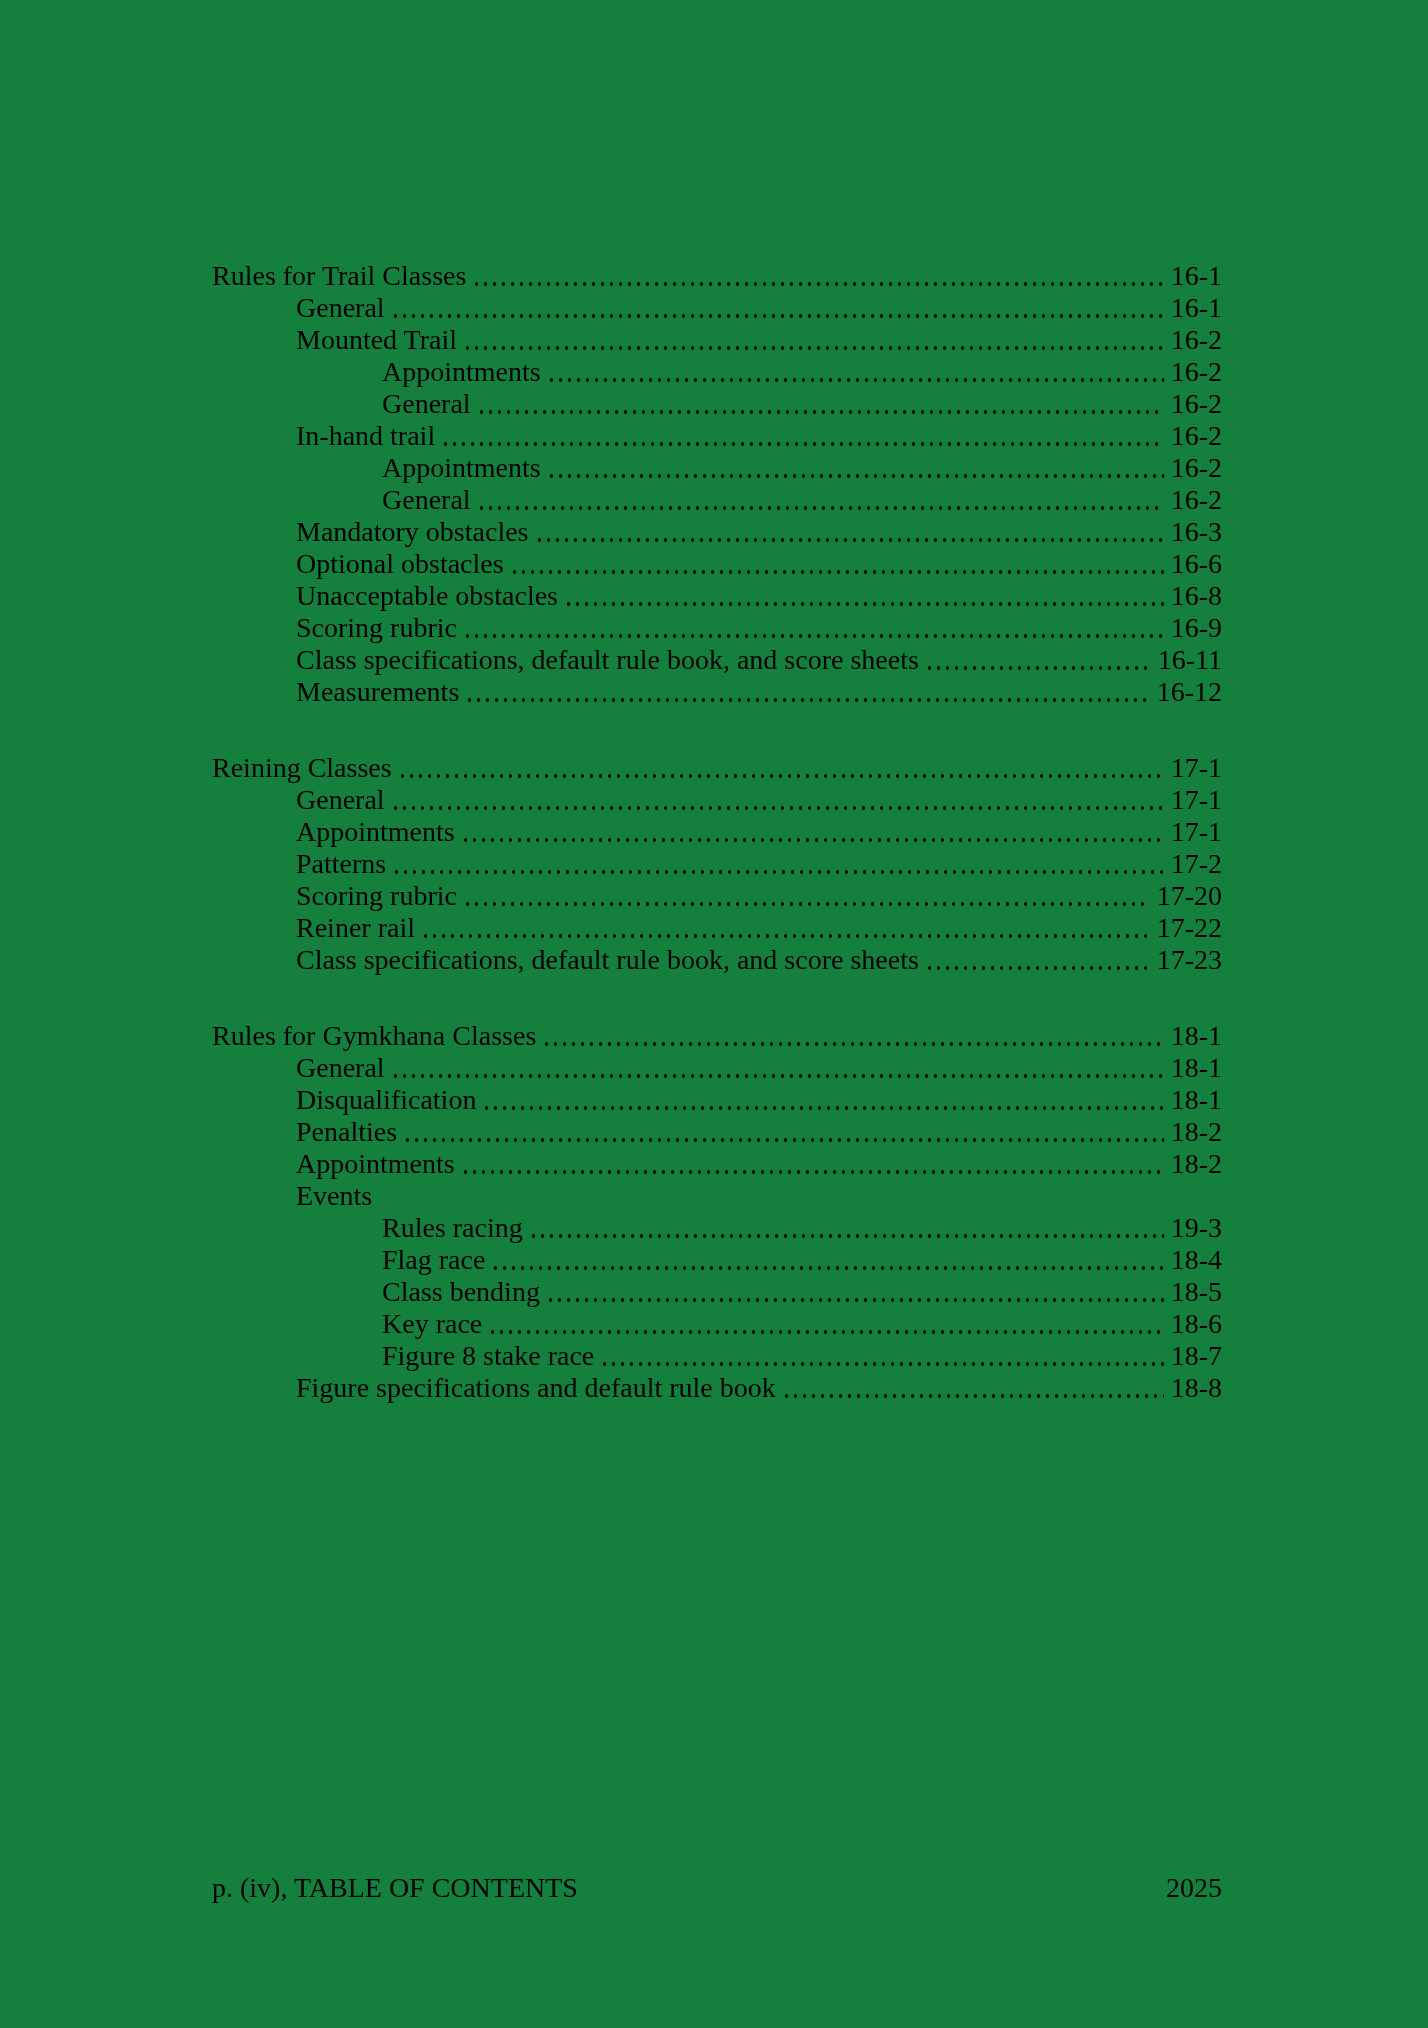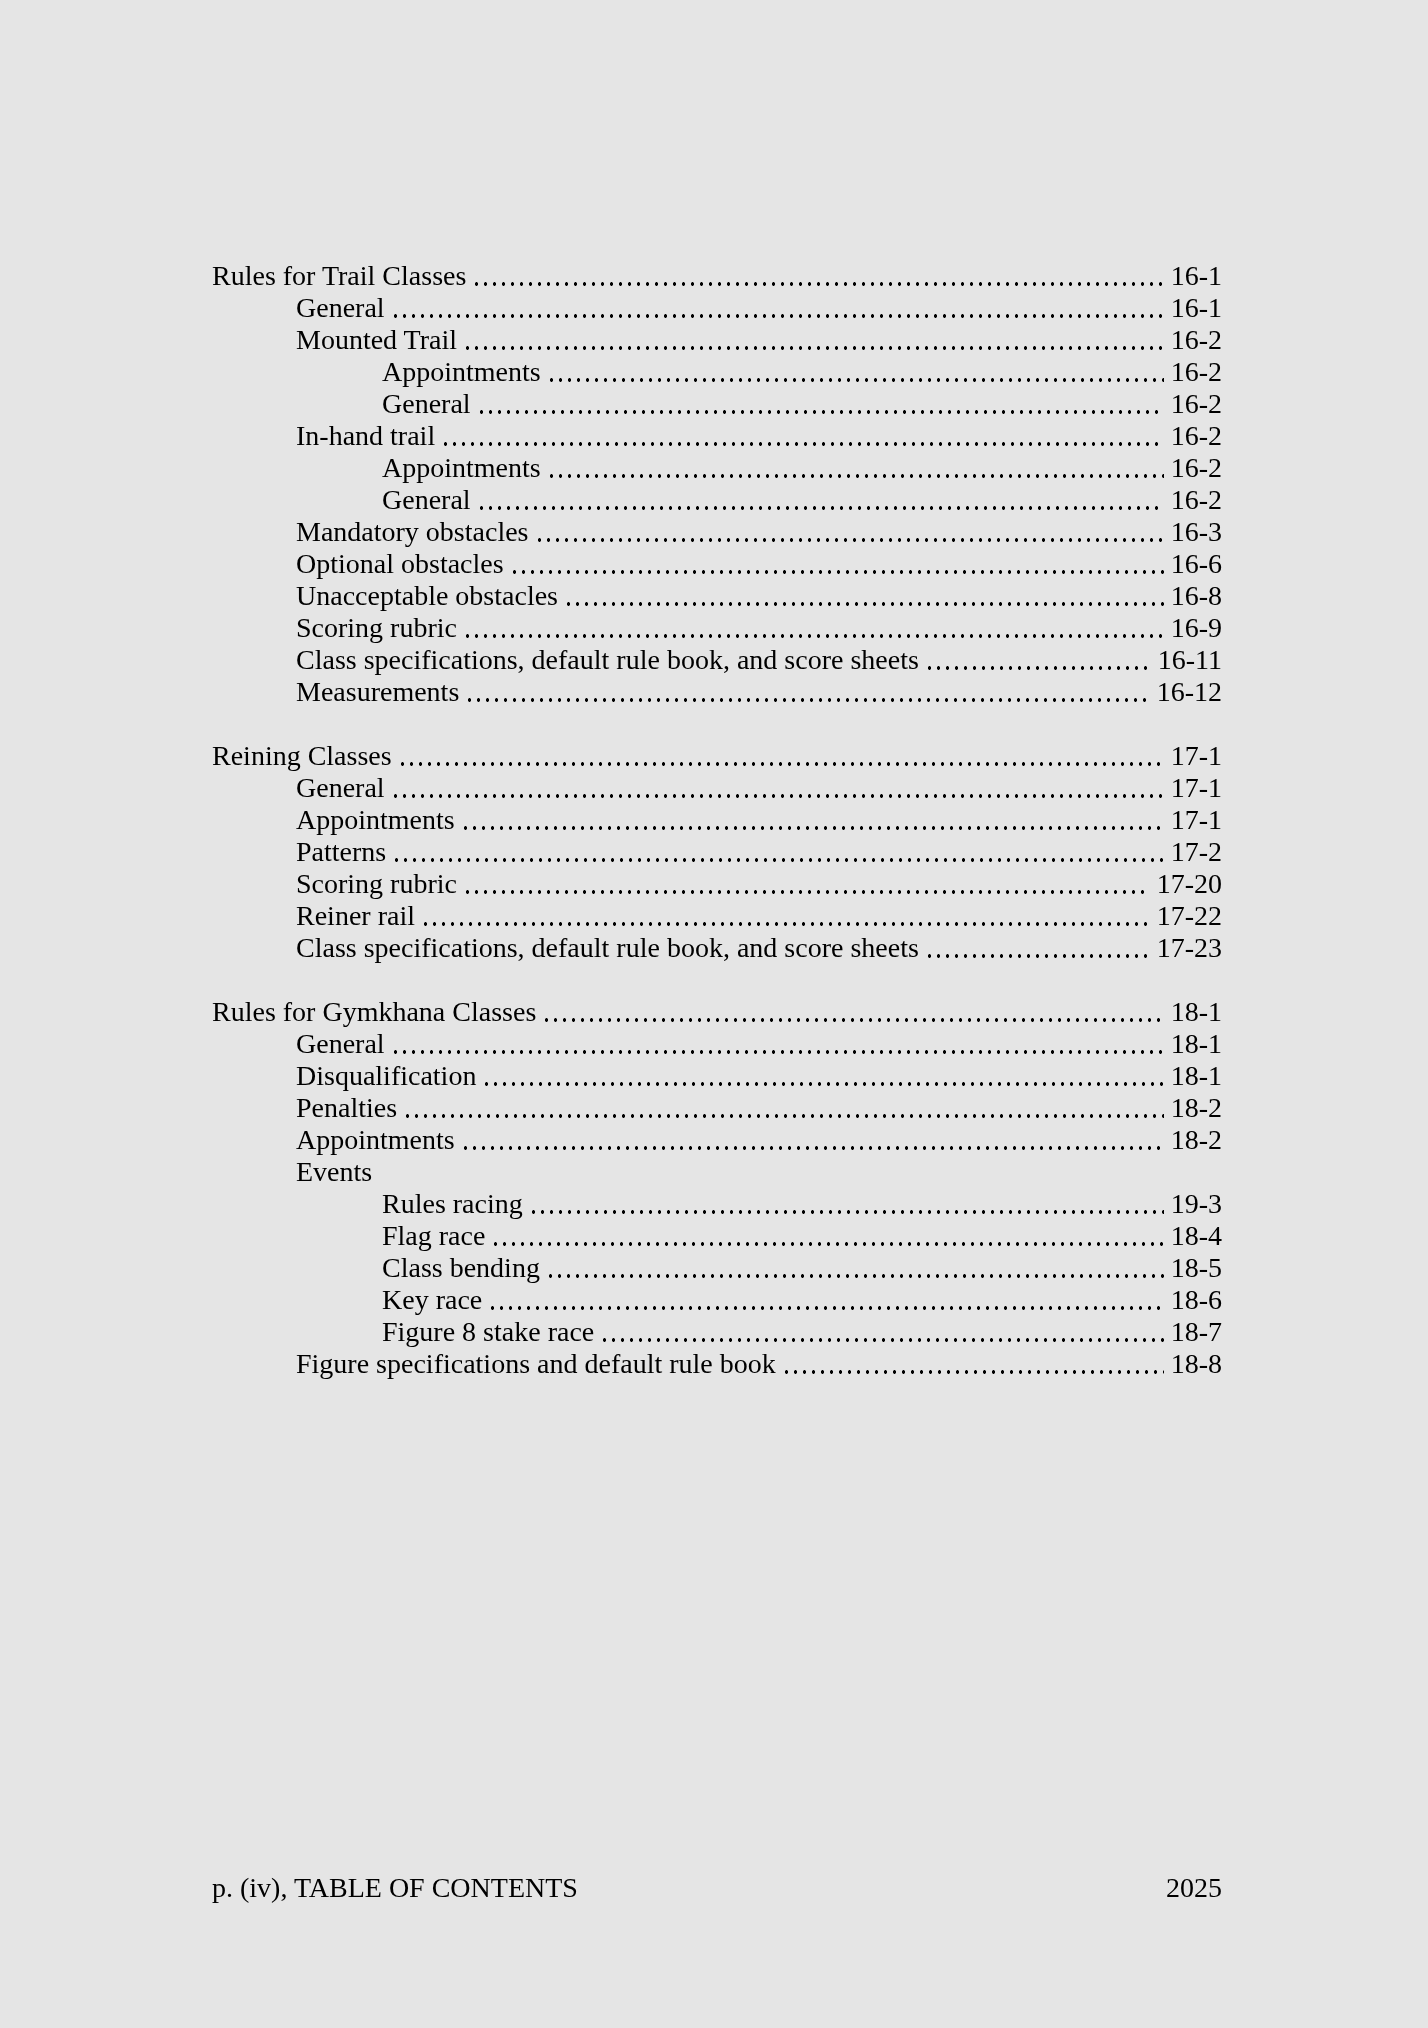--- a/index.html
+++ b/index.html
@@ -4,33 +4,33 @@
 <style>
   html, body {
     margin: 0;
     padding: 0;
     background: #ffffff;
   }
   .page {
     position: relative;
     width: 1428px;
     height: 2028px;
-    background: #e5e5e5;
+    background: #15803d;
     color: #000000;
     font-family: "Liberation Serif", "DejaVu Serif", serif;
     overflow: hidden;
   }
   .toc {
     position: absolute;
     left: 212px;
     top: 260px;
     width: 1010px;
   }
   .toc-section { margin: 0; }
-  .toc-section + .toc-section { margin-top: 32px; text-align: center; }
+  .toc-section + .toc-section { margin-top: 44px; text-align: center; }
   .row {
     display: flex;
     align-items: baseline;
     height: 32px;
     font-size: 28px;
     line-height: 32px;
     white-space: nowrap;
   }
   .row.lvl0 { padding-left: 0; }
   .row.lvl1 { padding-left: 84px; }

